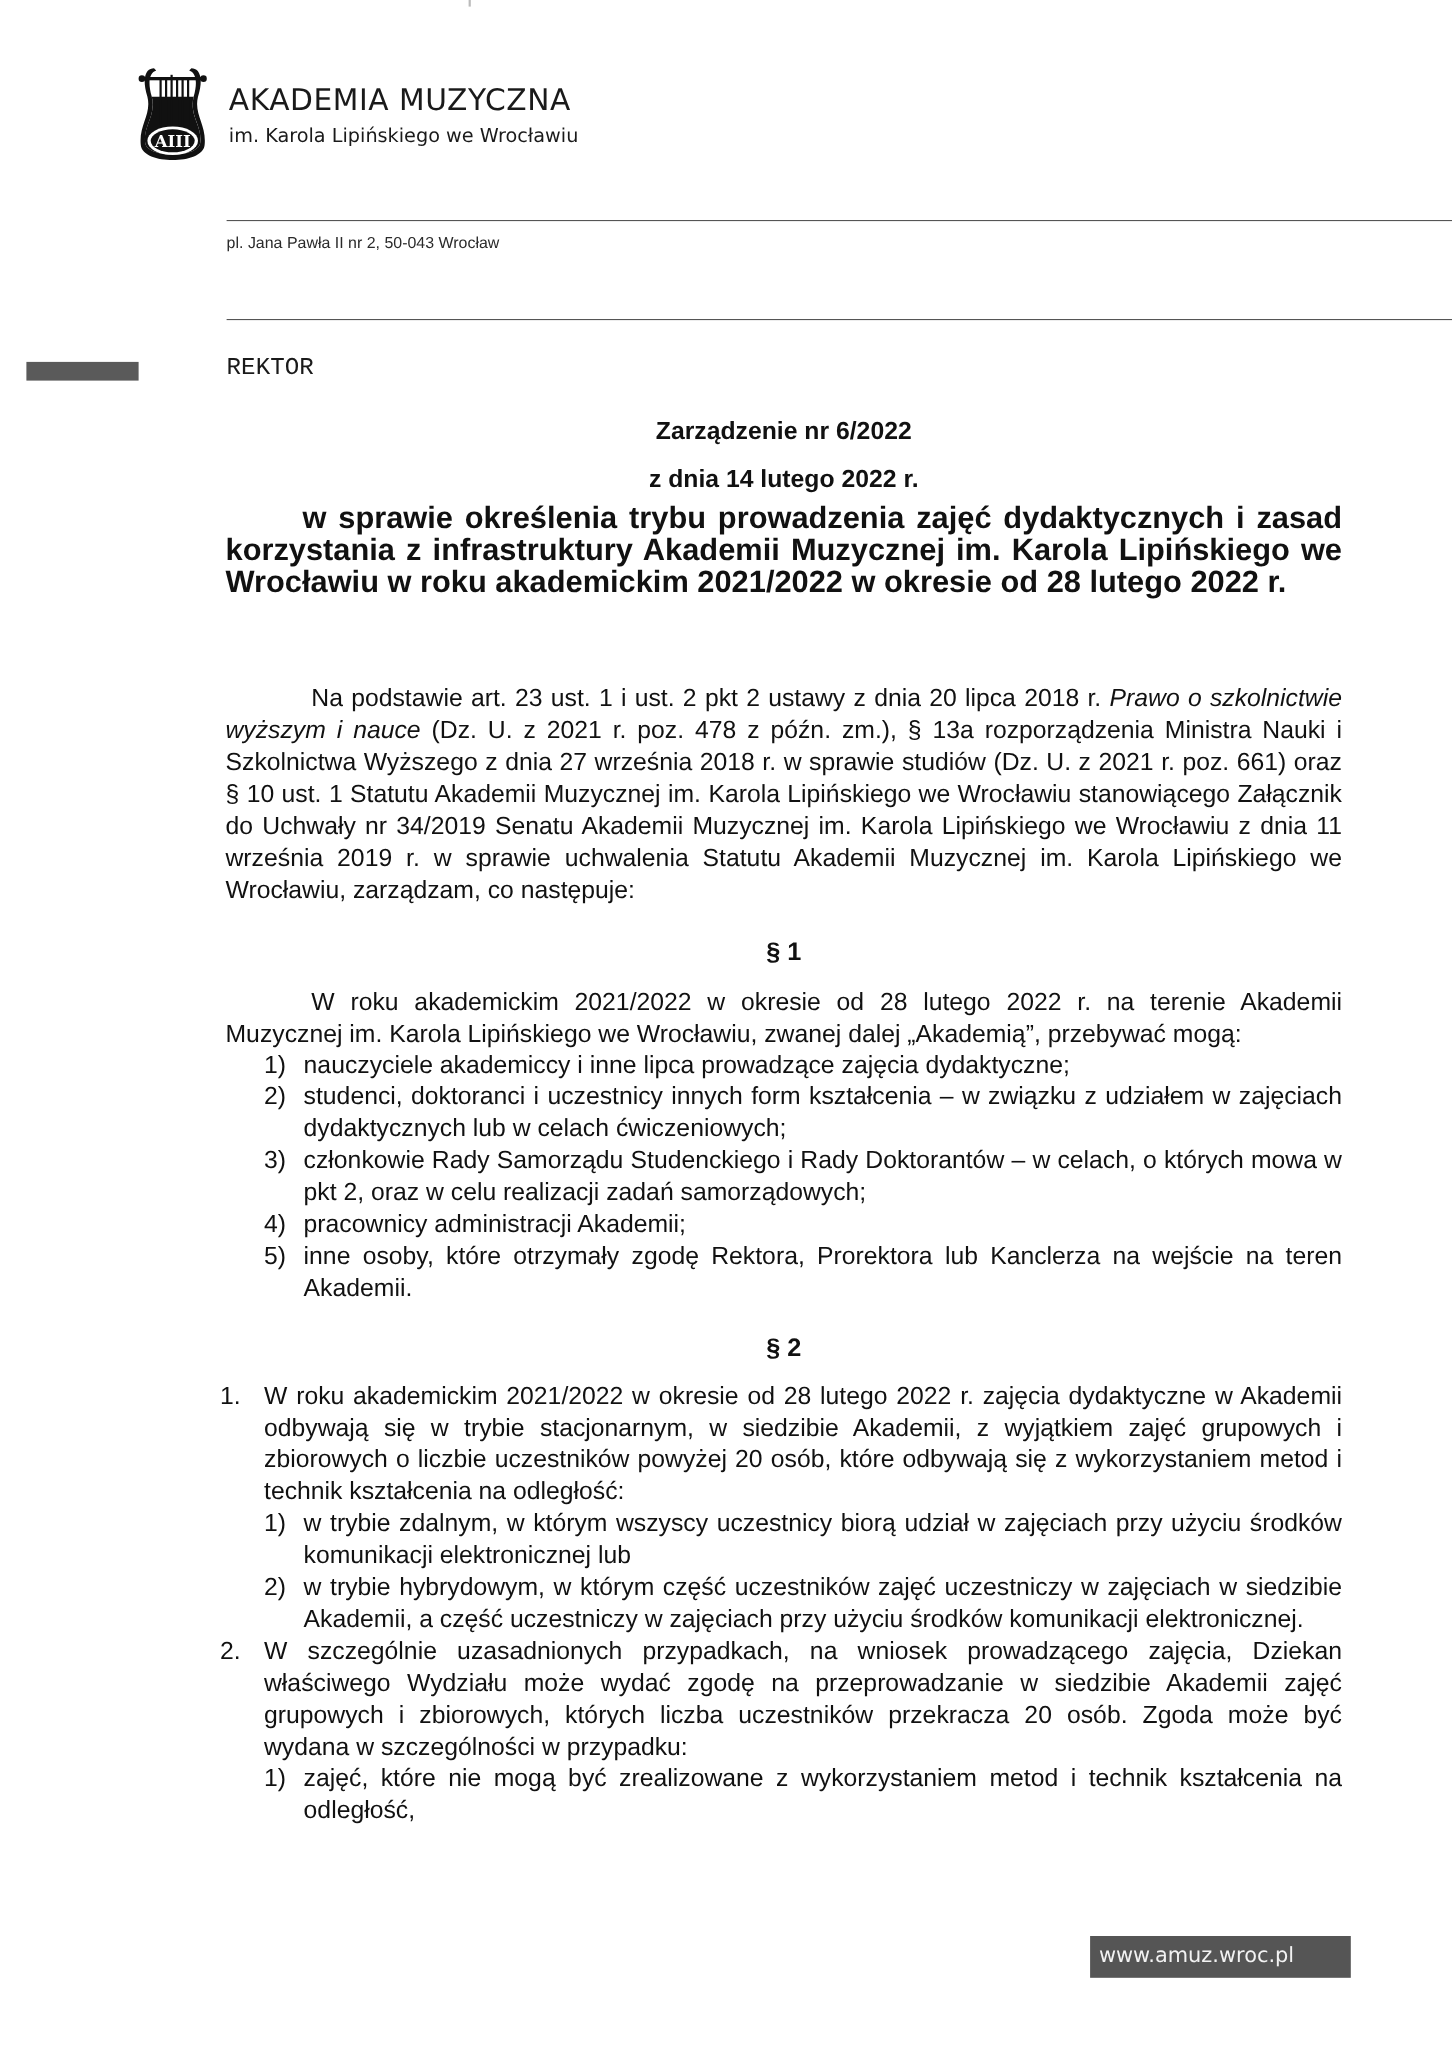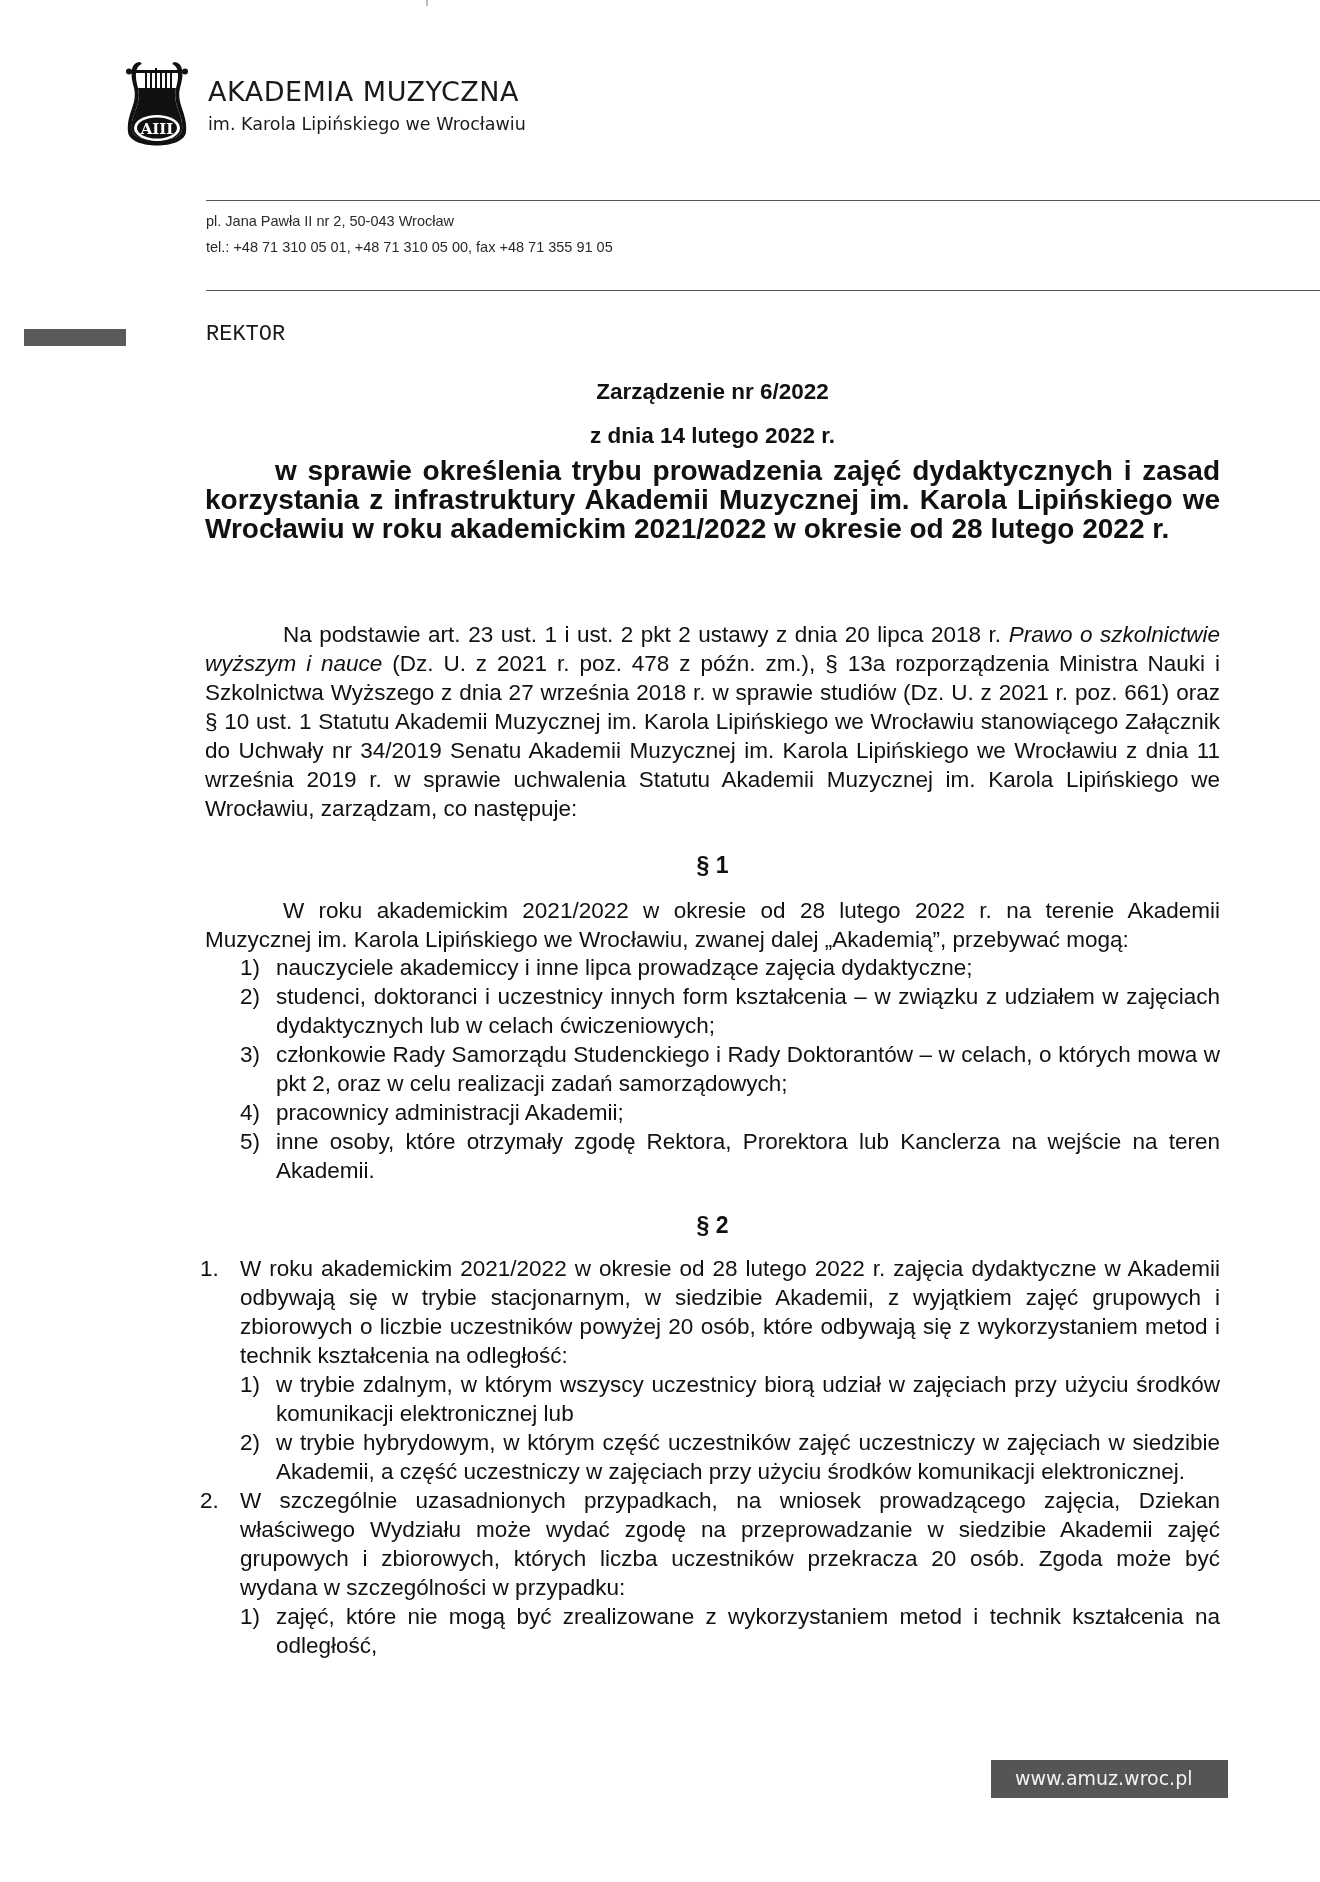--- a/index.html
+++ b/index.html
@@ -161,21 +161,21 @@
     .footer-bar {
       position: absolute;
       left: 991px;
       top: 1760px;
       width: 237px;
       height: 38px;
       background: #555555;
     }
     .footer-url {
       position: absolute;
-      left: 24px;
+      left: 8px;
       top: 7px;
       font-family: "DejaVu Sans", sans-serif;
       font-size: 19px;
       color: #f2f2f2;
       white-space: nowrap;
     }
     .scan-mark {
       position: absolute;
       left: 426px;
       top: 0;
@@ -213,21 +213,20 @@
       <text x="33" y="76" text-anchor="middle" font-family="DejaVu Serif, serif" font-size="15" font-weight="bold" fill="#fff">AIII</text>
     </svg>
   </div>
   <div class="inst-name">AKADEMIA MUZYCZNA</div>
   <div class="inst-sub">im. Karola Lipińskiego we Wrocławiu</div>
 </div>
 
 <div class="rule top"></div>
 <div class="contact">
   <div>pl. Jana Pawła II nr 2, 50-043 Wrocław</div>
-  <div>tel.: +48 71 310 05 01, +48 71 310 05 00,  fax +48 71 355 91 05</div>
 </div>
 <div class="rule bottom"></div>
 
 <div class="side-bar"></div>
 <div class="rektor">REKTOR</div>
 
 <div class="doc title-block">
   <div>Zarządzenie nr 6/2022</div>
   <div>z dnia 14 lutego 2022 r.</div>
 </div>

